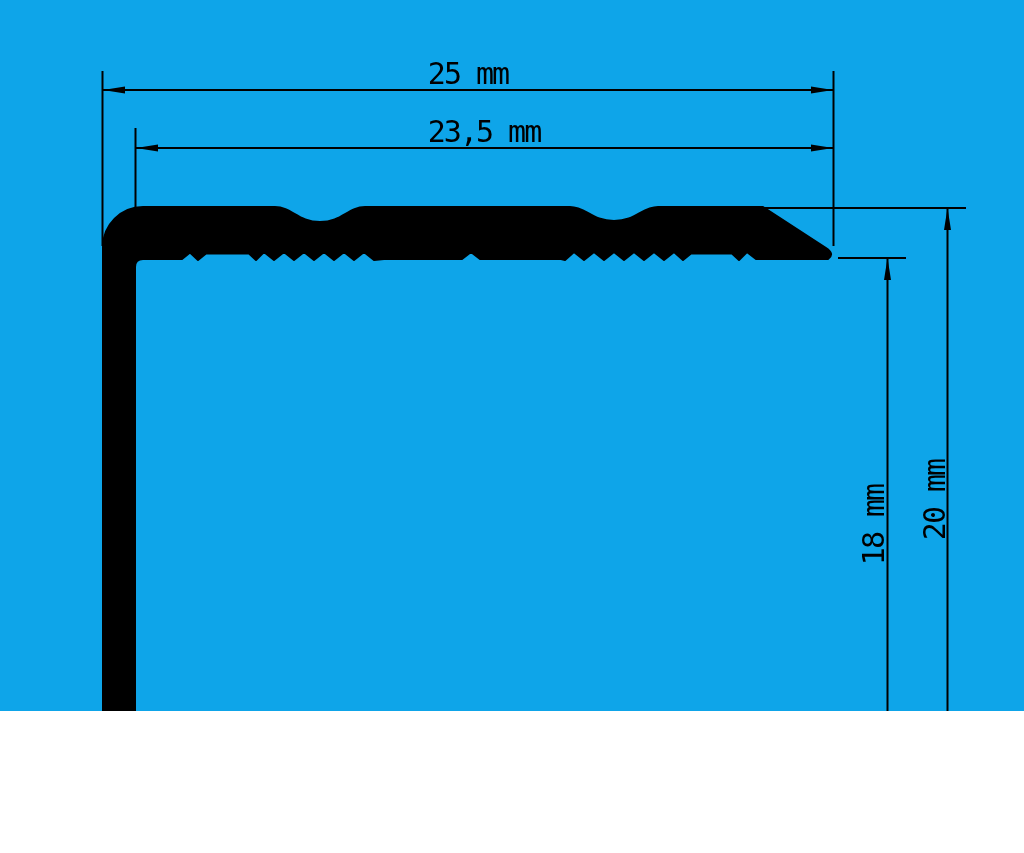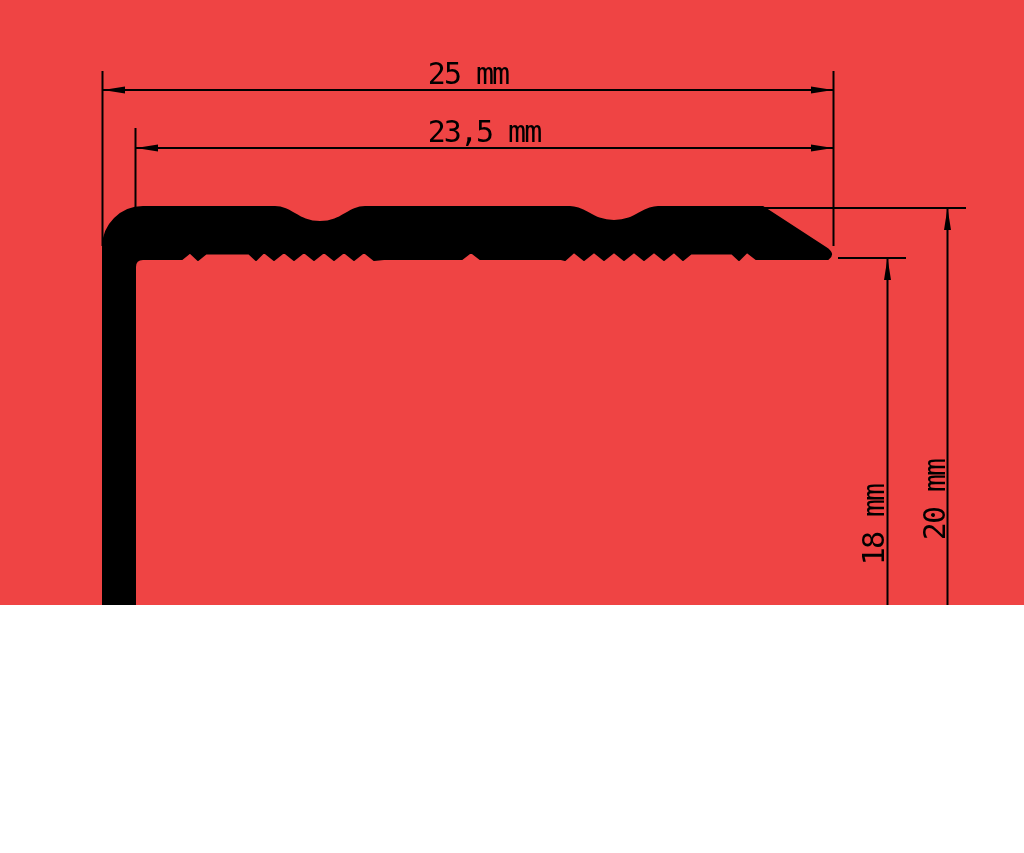--- a/index.html
+++ b/index.html
@@ -3,22 +3,22 @@
 <meta charset="utf-8">
 <style>
   html, body {
     margin: 0;
     padding: 0;
     background: #ffffff;
   }
   .canvas {
     position: relative;
     width: 1024px;
-    height: 605px;
-    background: #ef4444;
+    height: 711px;
+    background: #0ea5e9;
     overflow: hidden;
   }
   svg {
     display: block;
   }
   .thin-line {
     stroke: #000000;
     stroke-width: 2;
     fill: none;
   }

